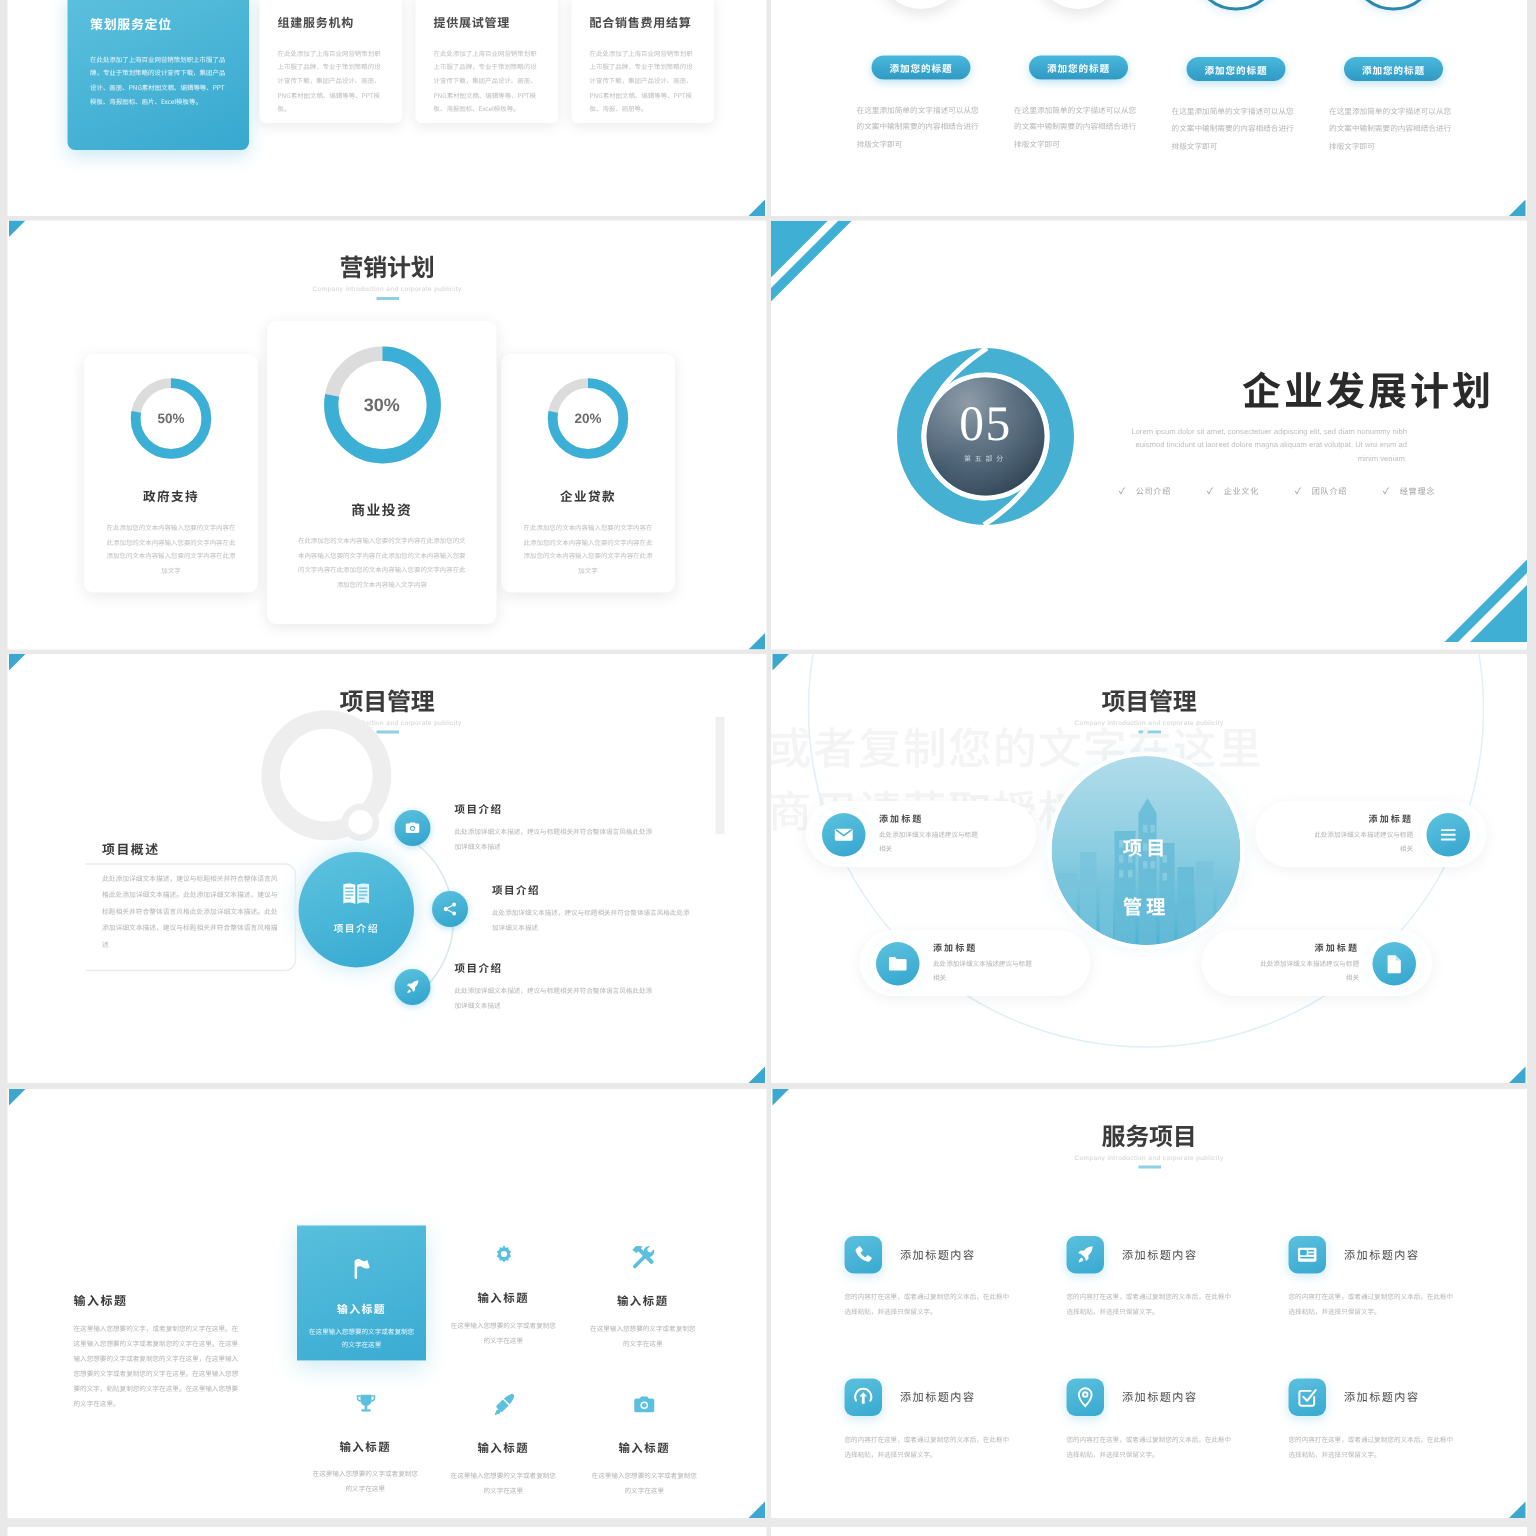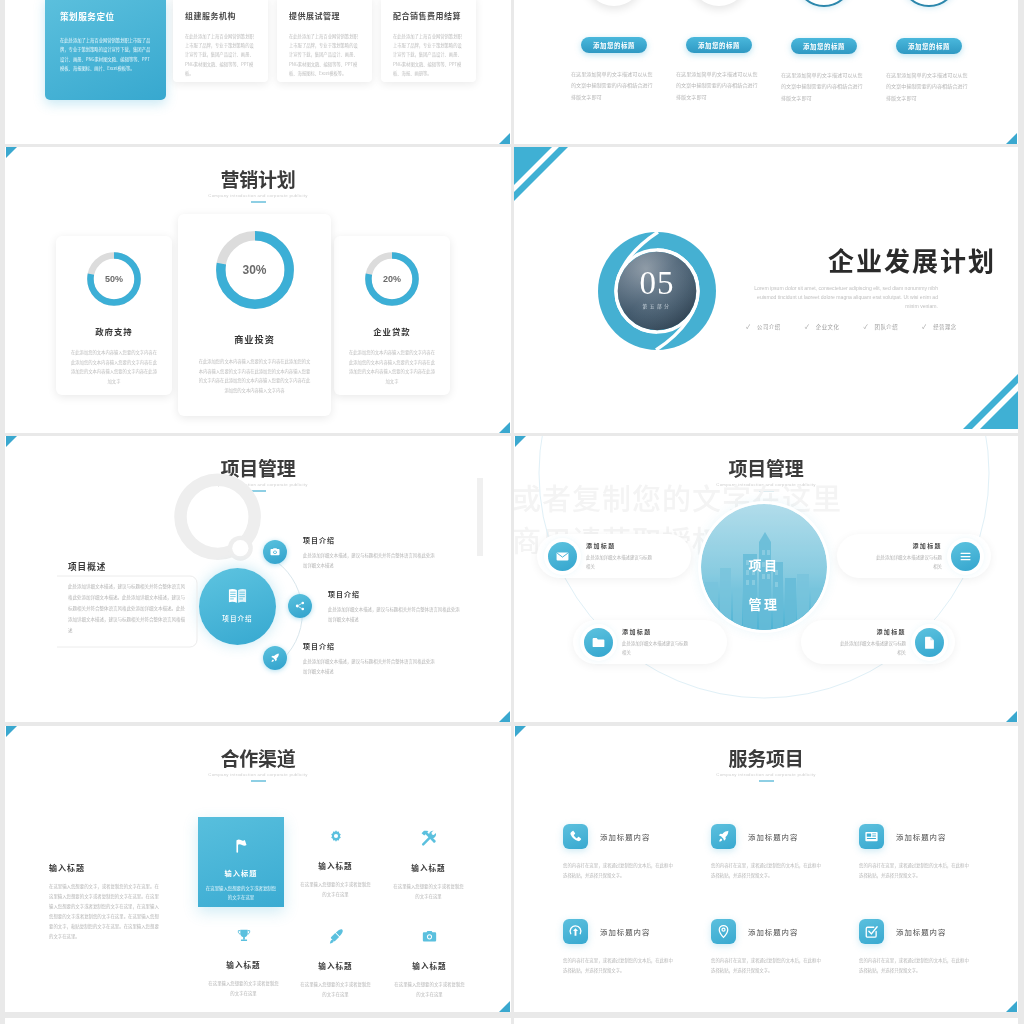--- a/index.html
+++ b/index.html
@@ -10,21 +10,21 @@
   .slide{position:absolute;width:506px;height:286px;background:#fff;overflow:hidden;}
   .slide.c0{left:5px;} .slide.c1{left:514px;width:504px;}
   .r0{top:-142px;} .r1{top:147px;} .r2{top:436px;} .r3{top:726px;} .r4{top:1018px;height:6px;}
   
   .tri-tl{position:absolute;left:1px;top:0;width:0;height:0;
           border-top:11px solid #3aa8cf;border-right:11px solid transparent;}
   .tri-br{position:absolute;right:1px;bottom:0;width:0;height:0;
           border-bottom:11px solid #3aa8cf;border-left:11px solid transparent;}
   
   .stitle{position:absolute;left:0;right:0;text-align:center;}
-  .stitle .h{font-size:19px;font-weight:700;color:#3b3b3b;letter-spacing:-0.2px;line-height:1.1;}
+  .stitle .h{font-size:16px;font-weight:700;color:#3b3b3b;letter-spacing:-0.2px;line-height:1.1;}
   .stitle .s{font-size:4.3px;color:#cfcfcf;letter-spacing:.3px;margin-top:3px;
              font-family:"Liberation Sans",sans-serif;}
   .stitle .bar{width:15px;height:2px;background:#8ecfe4;margin:3px auto 0;}
   .cn{font-family:"Noto Sans CJK SC","Liberation Sans",sans-serif;}
   
   .s1-row{position:absolute;left:40px;top:138px;width:440px;display:flex;align-items:flex-start;}
   .s1-card{width:95px;margin-right:9px;background:#fff;border-radius:4px;padding:14px 12px 16px;
            box-shadow:0 2px 9px rgba(0,0,0,.085);box-sizing:border-box;height:86px;}
   .s1-card.s1-hl{width:121px;margin-right:7px;padding:14px 15px 16px;
                  background:linear-gradient(155deg,#5cc0dd 0%,#37a8cf 100%);
@@ -518,25 +518,20 @@
         <path d="M6 2.8h7.4L19 8.4V21c0 .6-.5 1.1-1.1 1.1H6c-.6 0-1.1-.5-1.1-1.1V3.9c0-.6.5-1.1 1.1-1.1z" fill="#fff"></path>
         <path d="M13.4 2.8L19 8.4h-5.6V2.8z" fill="#bfe4f2"></path>
       </svg>
     </div>
   </div>
 </div>
 
 <div class="slide c0 r3">
   <div class="tri-tl"></div>
   <div class="tri-br"></div>
-  <div class="stitle" style="top:22px">
-    <div class="h cn">合作渠道</div>
-    <div class="s">Company introduction and corporate publicity</div>
-    <div class="bar"></div>
-  </div>
   <div class="s7-intro">
     <div class="s7-it cn">输入标题</div>
     <div class="s7-ib cn">在这里输入您想要的文字，或者复制您的文字在这里。在这里输入您想要的文字或者复制您的文字在这里。在这里输入您想要的文字或者复制您的文字在这里，在这里输入您想要的文字或者复制您的文字在这里。在这里输入您想要的文字，粘贴复制您的文字在这里。在这里输入您想要的文字在这里。</div>
   </div>
   <div class="s7-tile t1 feat">
     <svg class="s7-ic" viewBox="0 0 24 24" width="17" height="17" aria-hidden="true">
       <path d="M6 5.5v15.5" stroke="#fff" stroke-width="2.3" stroke-linecap="round"></path>
       <path d="M5.4 4.6c1.9-1.9 3.9-1.3 5.8-.2 1.8 1 3.6 1.5 5.5-.1l2.4 6.9c-2.2 1.8-4.3 1.2-6.4 0-2-1.2-4-1.7-6-.1l-1.3-6.5z" fill="#fff"></path>
     </svg>
     <div class="s7-t cn">输入标题</div>

